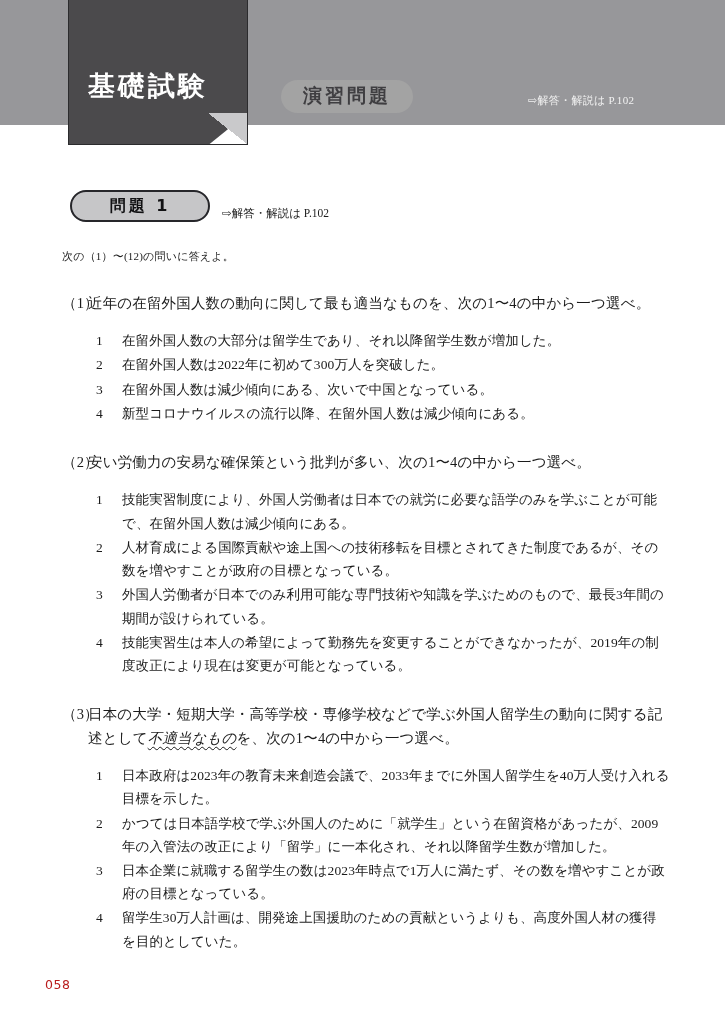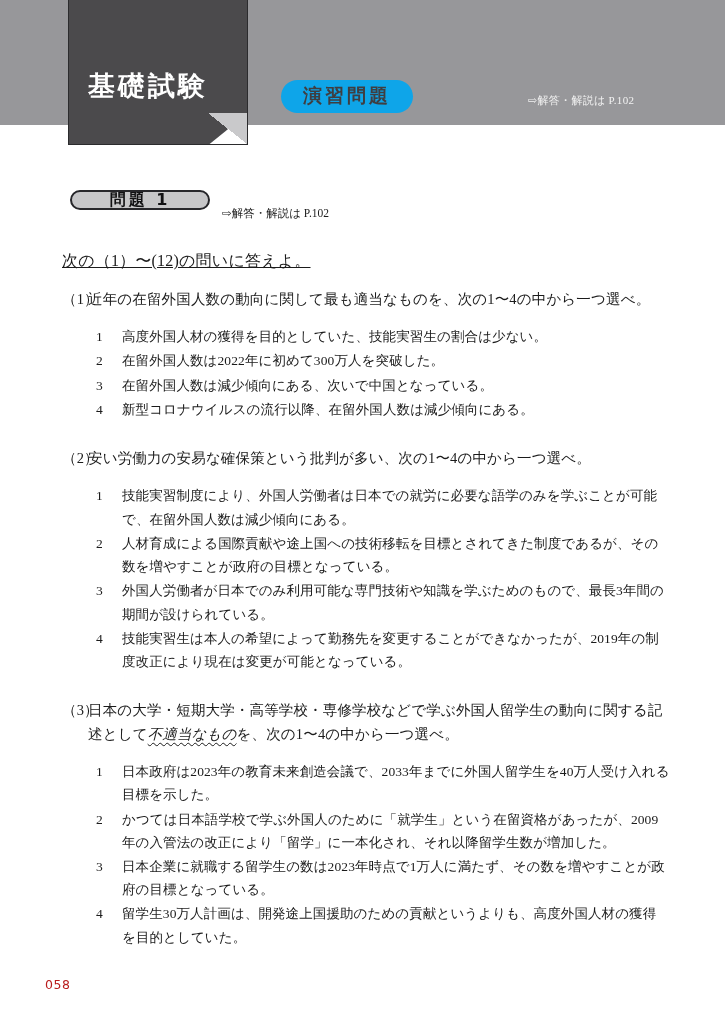--- a/index.html
+++ b/index.html
@@ -73,21 +73,21 @@
     letter-spacing: 3px;
     line-height: 1;
     white-space: nowrap;
   }
 
   .exercise-pill {
     position: absolute;
     left: 281px;
     top: 80px;
     padding: 6px 22px 7px 22px;
-    background: #0ea5e9;
+    background: #a3a3a3;
     border-radius: 20px;
     color: #3f3e41;
     font-family: "DejaVu Sans", "Liberation Sans", sans-serif;
     font-size: 19px;
     font-weight: 700;
     letter-spacing: 3px;
     line-height: 1.05;
     white-space: nowrap;
   }
 
@@ -100,21 +100,21 @@
     letter-spacing: 0.3px;
     white-space: nowrap;
   }
 
   
   .problem-badge {
     position: absolute;
     left: 70px;
     top: 190px;
     width: 140px;
-    height: 20px;
+    height: 32px;
     background: #c6c6c8;
     border: 2px solid #26262a;
     border-radius: 17px;
     box-sizing: border-box;
     display: flex;
     align-items: center;
     justify-content: center;
     font-family: "DejaVu Sans", "Liberation Sans", sans-serif;
     font-size: 16px;
     font-weight: 700;
@@ -133,25 +133,24 @@
 
   
   .content {
     position: absolute;
     left: 62px;
     top: 248px;
     width: 608px;
   }
 
   .lead {
-    font-size: 16px;
+    font-size: 11px;
     line-height: 1.6;
     letter-spacing: 0.2px;
-    margin: 0 0 14px 0;
-    text-decoration: underline;
+    margin: 0 0 26px 0;
   }
 
   .question-block { margin: 0 0 6px 0; }
 
   .question-stem {
     font-size: 14.5px;
     line-height: 1.62;
     letter-spacing: 0.15px;
     margin: 0;
     text-indent: 0;
@@ -226,21 +225,21 @@
 
   <p class="lead">次の（1）〜(12)の問いに答えよ。</p>
 
   <div class="question-block">
     <p class="question-stem">
       <span class="qnum">（1）</span><span>近年の在留外国人数の動向に関して最も適当なものを、次の1〜4の中から一つ選べ。</span>
     </p>
     <ul class="options">
       <li class="option">
         <span class="option-num">1</span>
-        <span class="option-text">高度外国人材の獲得を目的としていた、技能実習生の割合は少ない。</span>
+        <span class="option-text">在留外国人数の大部分は留学生であり、それ以降留学生数が増加した。</span>
       </li>
       <li class="option">
         <span class="option-num">2</span>
         <span class="option-text">在留外国人数は2022年に初めて300万人を突破した。</span>
       </li>
       <li class="option">
         <span class="option-num">3</span>
         <span class="option-text">在留外国人数は減少傾向にある、次いで中国となっている。</span>
       </li>
       <li class="option">

